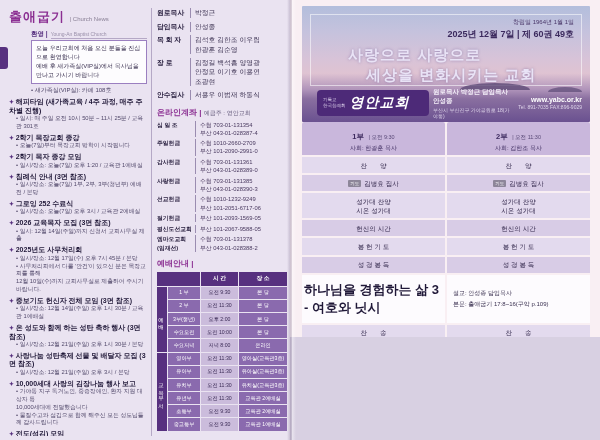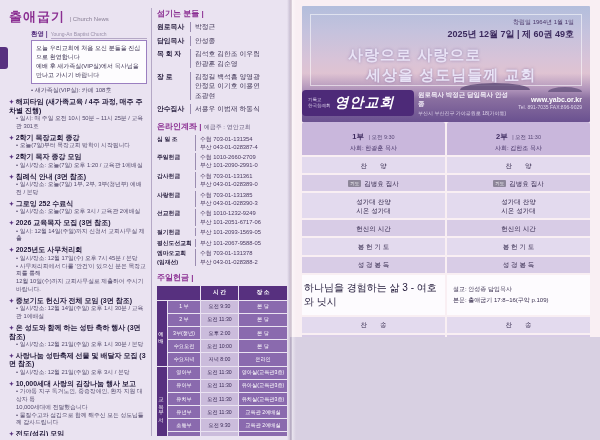--- a/index.html
+++ b/index.html
@@ -58,21 +58,21 @@
   .page-right { flex:1; height:337px; background:#f9eff3; padding:6px 10px 4px 12px; overflow:hidden; }
   .banner { position:relative; height:116px; border-radius:1px; overflow:hidden;
             background:linear-gradient(180deg,#b3bedc 0%,#c5c2dd 22%,#d7c3d8 45%,#dfc3d2 58%,#b094ba 72%,#8a6fa0 80%,#6a5190 100%); }
   .banner-frame { position:absolute; left:8px; right:8px; top:8px; bottom:36px; border:1px solid rgba(255,255,255,.55); }
   .island { position:absolute; right:60px; bottom:32px; width:70px; height:7px; background:#5d4a76; border-radius:50% 50% 0 0 / 100% 100% 0 0; opacity:.8; }
   .island2 { position:absolute; right:8px; bottom:30px; width:34px; height:5px; background:#5d4a76; border-radius:50% 50% 0 0 / 100% 100% 0 0; opacity:.7; }
   .founded { position:absolute; top:12px; right:16px; font-size:6px; color:#4a3668; text-align:right; }
   .issue { position:absolute; top:22px; right:16px; font-size:9px; font-weight:bold; color:#3c2a5e; text-align:right; }
   .slogan1 { position:absolute; top:40px; left:46px; font-size:15px; font-weight:bold; color:#e9e3f6; letter-spacing:1px; text-shadow:0 0 3px rgba(110,90,150,.6); }
   .slogan2 { position:absolute; top:60px; left:64px; font-size:15px; font-weight:bold; color:#e9e3f6; letter-spacing:1px; text-shadow:0 0 3px rgba(110,90,150,.6); }
-  .logo-bar { position:absolute; left:0; right:8px; bottom:5px; height:28px; display:flex; align-items:center; gap:4px; }
+  .logo-bar { position:absolute; left:15px; right:8px; bottom:5px; height:28px; display:flex; align-items:center; gap:4px; }
   .logo-box { background:#4d2a78; border-radius:4px; height:26px; width:112px; display:flex; align-items:center; padding:0 6px; gap:4px; flex:none; }
   .logo-denom { font-size:4.5px; color:#d8cce8; white-space:pre-line; line-height:1.3; }
   .logo-script { font-size:14px; font-weight:bold; font-style:italic; color:#fff; letter-spacing:1px; }
   .logo-info { flex:1; color:#f3edf8; }
   .logo-pastors { font-size:6.5px; font-weight:bold; }
   .logo-addr { font-size:5px; color:#ded4ea; margin-top:1px; }
   .logo-contact { text-align:right; color:#fff; flex:none; }
   .logo-web { font-size:7px; font-weight:bold; }
   .logo-tel { font-size:5px; color:#ded4ea; margin-top:1px; }
 
@@ -85,21 +85,21 @@
   .w-smod { font-size:6px; color:#3c2a5e; margin-top:1px; }
   .w-rows { display:flex; flex-direction:column; gap:2px; }
   .w-row { display:grid; grid-template-columns:1fr 1fr; gap:2px; }
   .w-cell { background:#e3daee; text-align:center; font-size:6.5px; color:#2f2448; padding:3.5px 2px; display:flex; align-items:center; justify-content:center; gap:3px; }
   .w-rows .w-row:nth-child(even) .w-cell { background:#d8cce6; }
   .w-text { white-space:pre-line; line-height:1.4; }
   .kido-badge { background:#8d8699; color:#fff; font-size:4.5px; padding:1px 2px; border-radius:1px; }
   .kido-badge:empty { display:none; }
 
   .w-sermon { display:grid; grid-template-columns:1fr 1fr; gap:2px; margin:2px 0; }
-  .w-sermon-title { background:#fdfbfe; display:flex; align-items:center; justify-content:center; font-size:10px; font-weight:normal; color:#201838; padding:6px 2px; }
+  .w-sermon-title { background:#fdfbfe; display:flex; align-items:center; justify-content:center; font-size:13px; font-weight:bold; color:#201838; padding:6px 2px; }
   .w-sermon-info { background:#fdfbfe; font-size:6px; color:#3a3050; padding:4px 6px; display:flex; flex-direction:column; justify-content:center; gap:2px; }
   .w-note { text-align:center; font-size:5px; color:#6a5a80; margin:4px 0 5px; }
 
   .f-cols { display:flex; align-items:stretch; margin:0 8px; }
   .f-col { flex:1; text-align:center; padding:0 6px; }
   .f-col + .f-col { border-left:1px solid #c9b7dc; }
   .f-title { font-size:7px; font-weight:bold; color:#8b2f92; margin-bottom:3px; }
   .f-val { background:#fffdfe; border:1px solid #d8c8e4; font-size:6.5px; color:#2f2448; padding:4px 2px; white-space:pre-line; line-height:1.5; min-height:24px; display:flex; align-items:center; justify-content:center; }
 </style>
 </head>
@@ -190,21 +190,20 @@
           <div class="ann-item">
             <div class="ann-title">전도(섬김) 모임</div>
 
           </div>
 
         </div>
 
     </div>
 
     <div class="col-servants">
-      <div class="mid-heading">섬기는 분들 |</div>
       <div>
 
           <div class="sv-row">
             <div class="sv-label">원로목사</div>
             <div class="sv-div"></div>
             <div class="sv-value">박정근</div>
           </div>
 
           <div class="sv-row">
             <div class="sv-label">담임목사</div>
@@ -292,21 +291,21 @@
               <div class="ac-label">엠마오교회
 (임재선)</div>
               <div class="ac-div"></div>
               <div class="ac-detail">수협 703-01-131378
 부산 043-01-028388-2</div>
             </div>
           </div>
       </div>
 
       <div class="guide">
-        <div class="mid-heading">주일헌금 |</div>
+        <div class="mid-heading">예배안내 |</div>
         <div class="g-head">
           <div></div>
           <div>시 간</div>
           <div>장 소</div>
         </div>
         <div>
 
             <div class="g-group">
               <div class="g-glabel">예배</div>
               <div class="g-rows">
@@ -392,21 +391,21 @@
   <div class="fold"></div>
 
   <div class="page-right">
     <div class="banner">
       <div class="banner-frame"></div>
       <div class="island"></div>
       <div class="island2"></div>
       <div class="founded">창립일 1964년  1월  1일</div>
       <div class="issue">2025년  12월 7일 | 제 60권 49호</div>
       <div class="slogan1">사랑으로 사랑으로</div>
-      <div class="slogan2">세상을 성도님들께 교회</div>
+      <div class="slogan2">세상을 변화시키는 교회</div>
       <div class="logo-bar">
         <div class="logo-box">
           <div class="logo-denom">기독교
 한국침례회</div>
           <div class="logo-script">영안교회</div>
         </div>
         <div class="logo-info">
           <div class="logo-pastors">원로목사 박정근   담임목사 안성종</div>
           <div class="logo-addr">부산시 부산진구 가야공원로 18(가야동)</div>
         </div>

